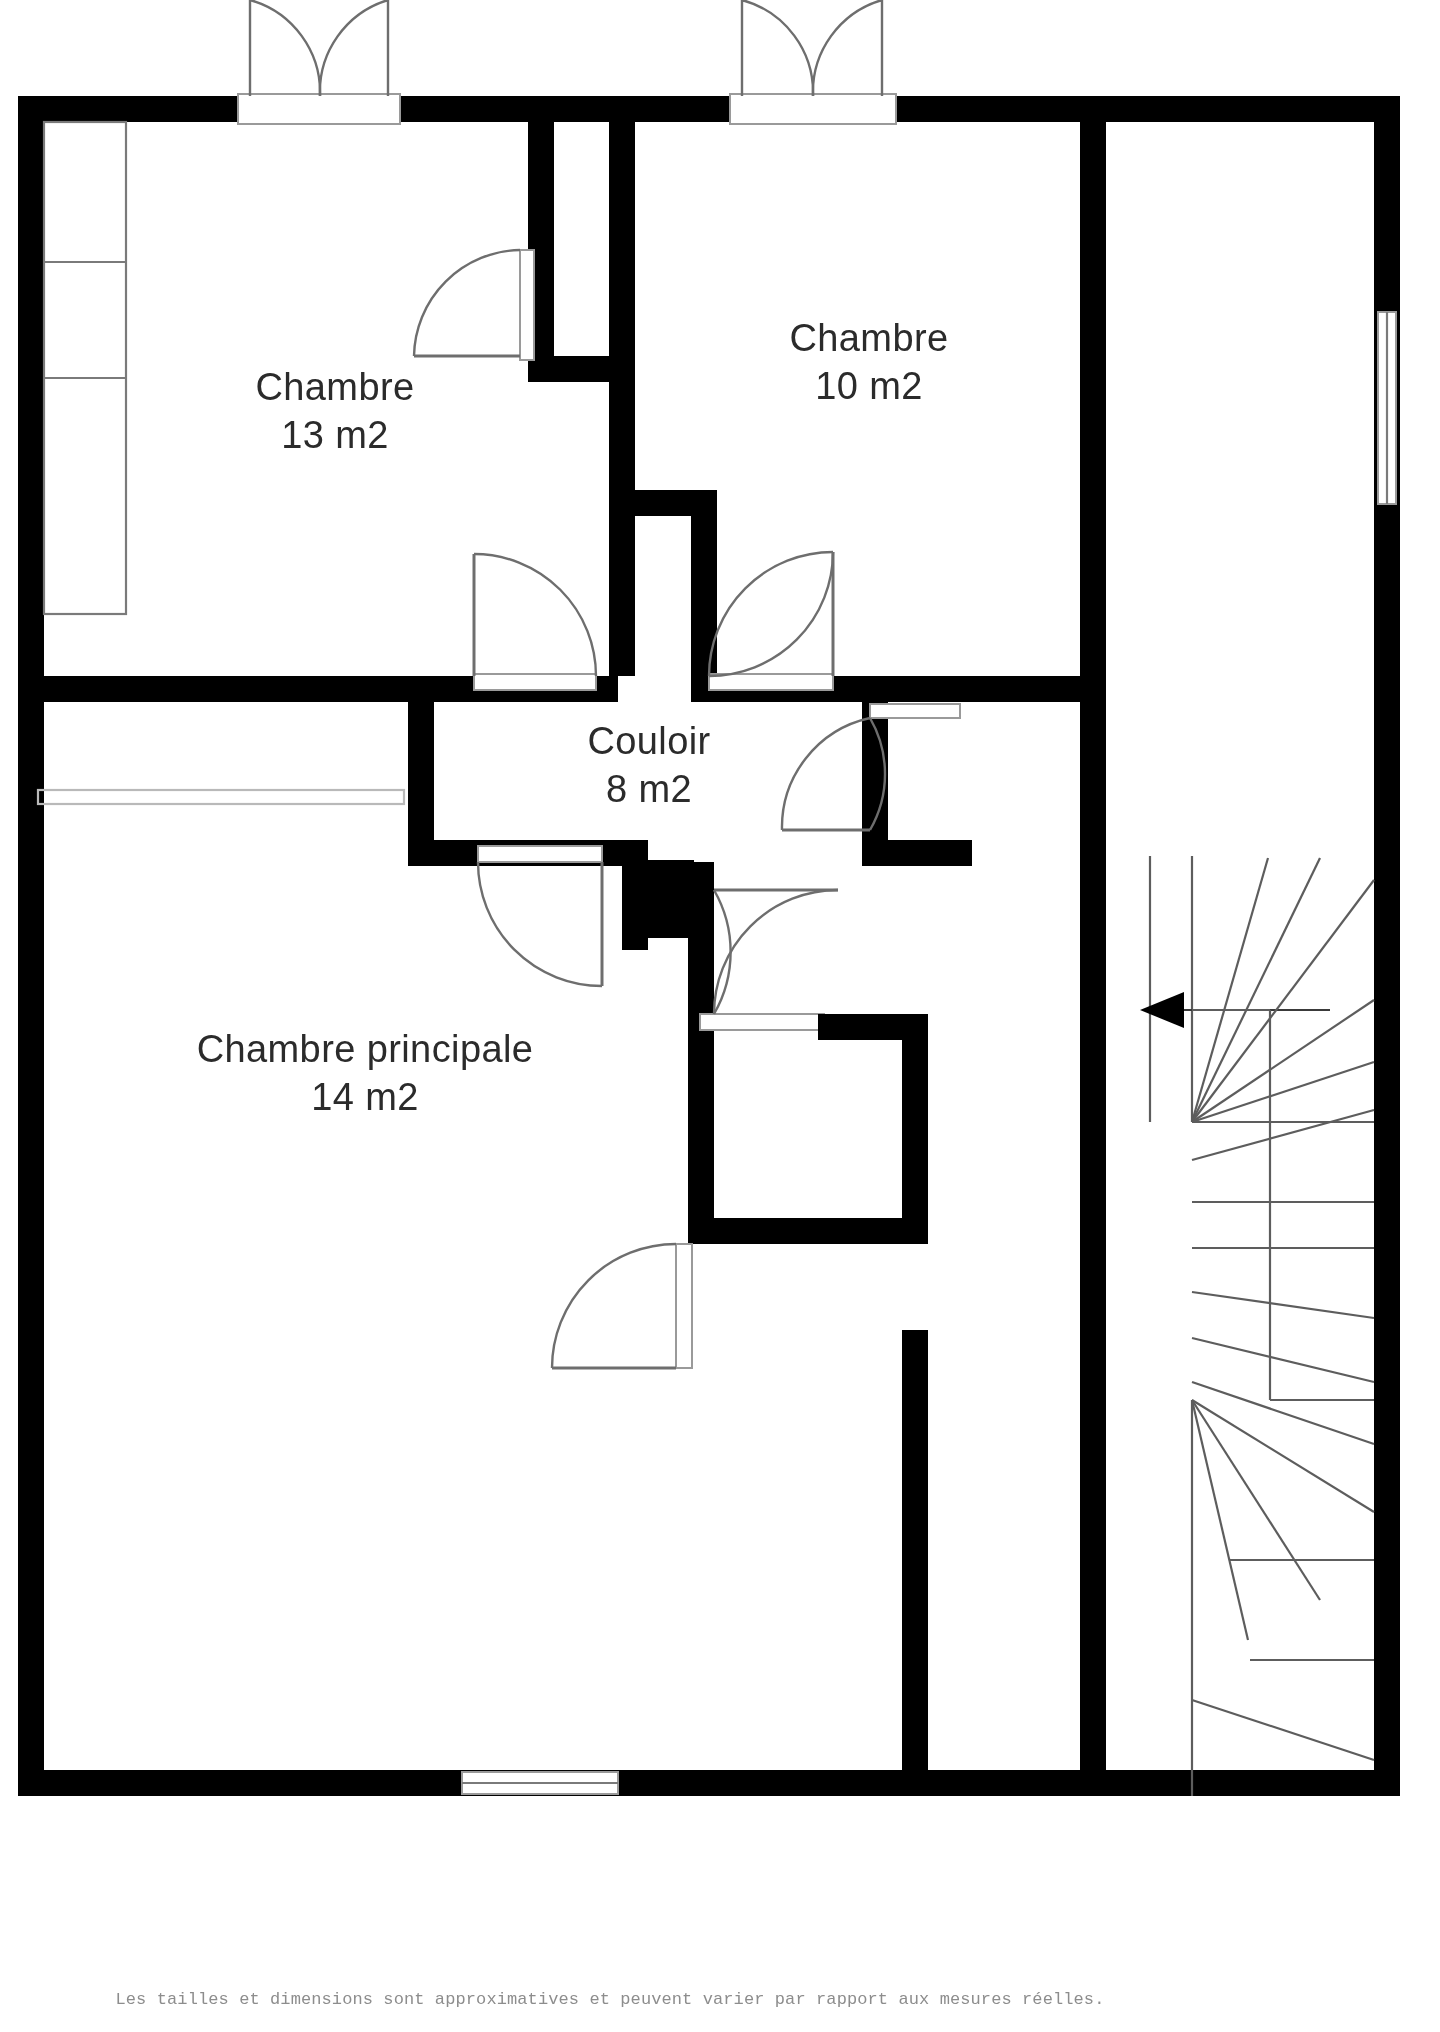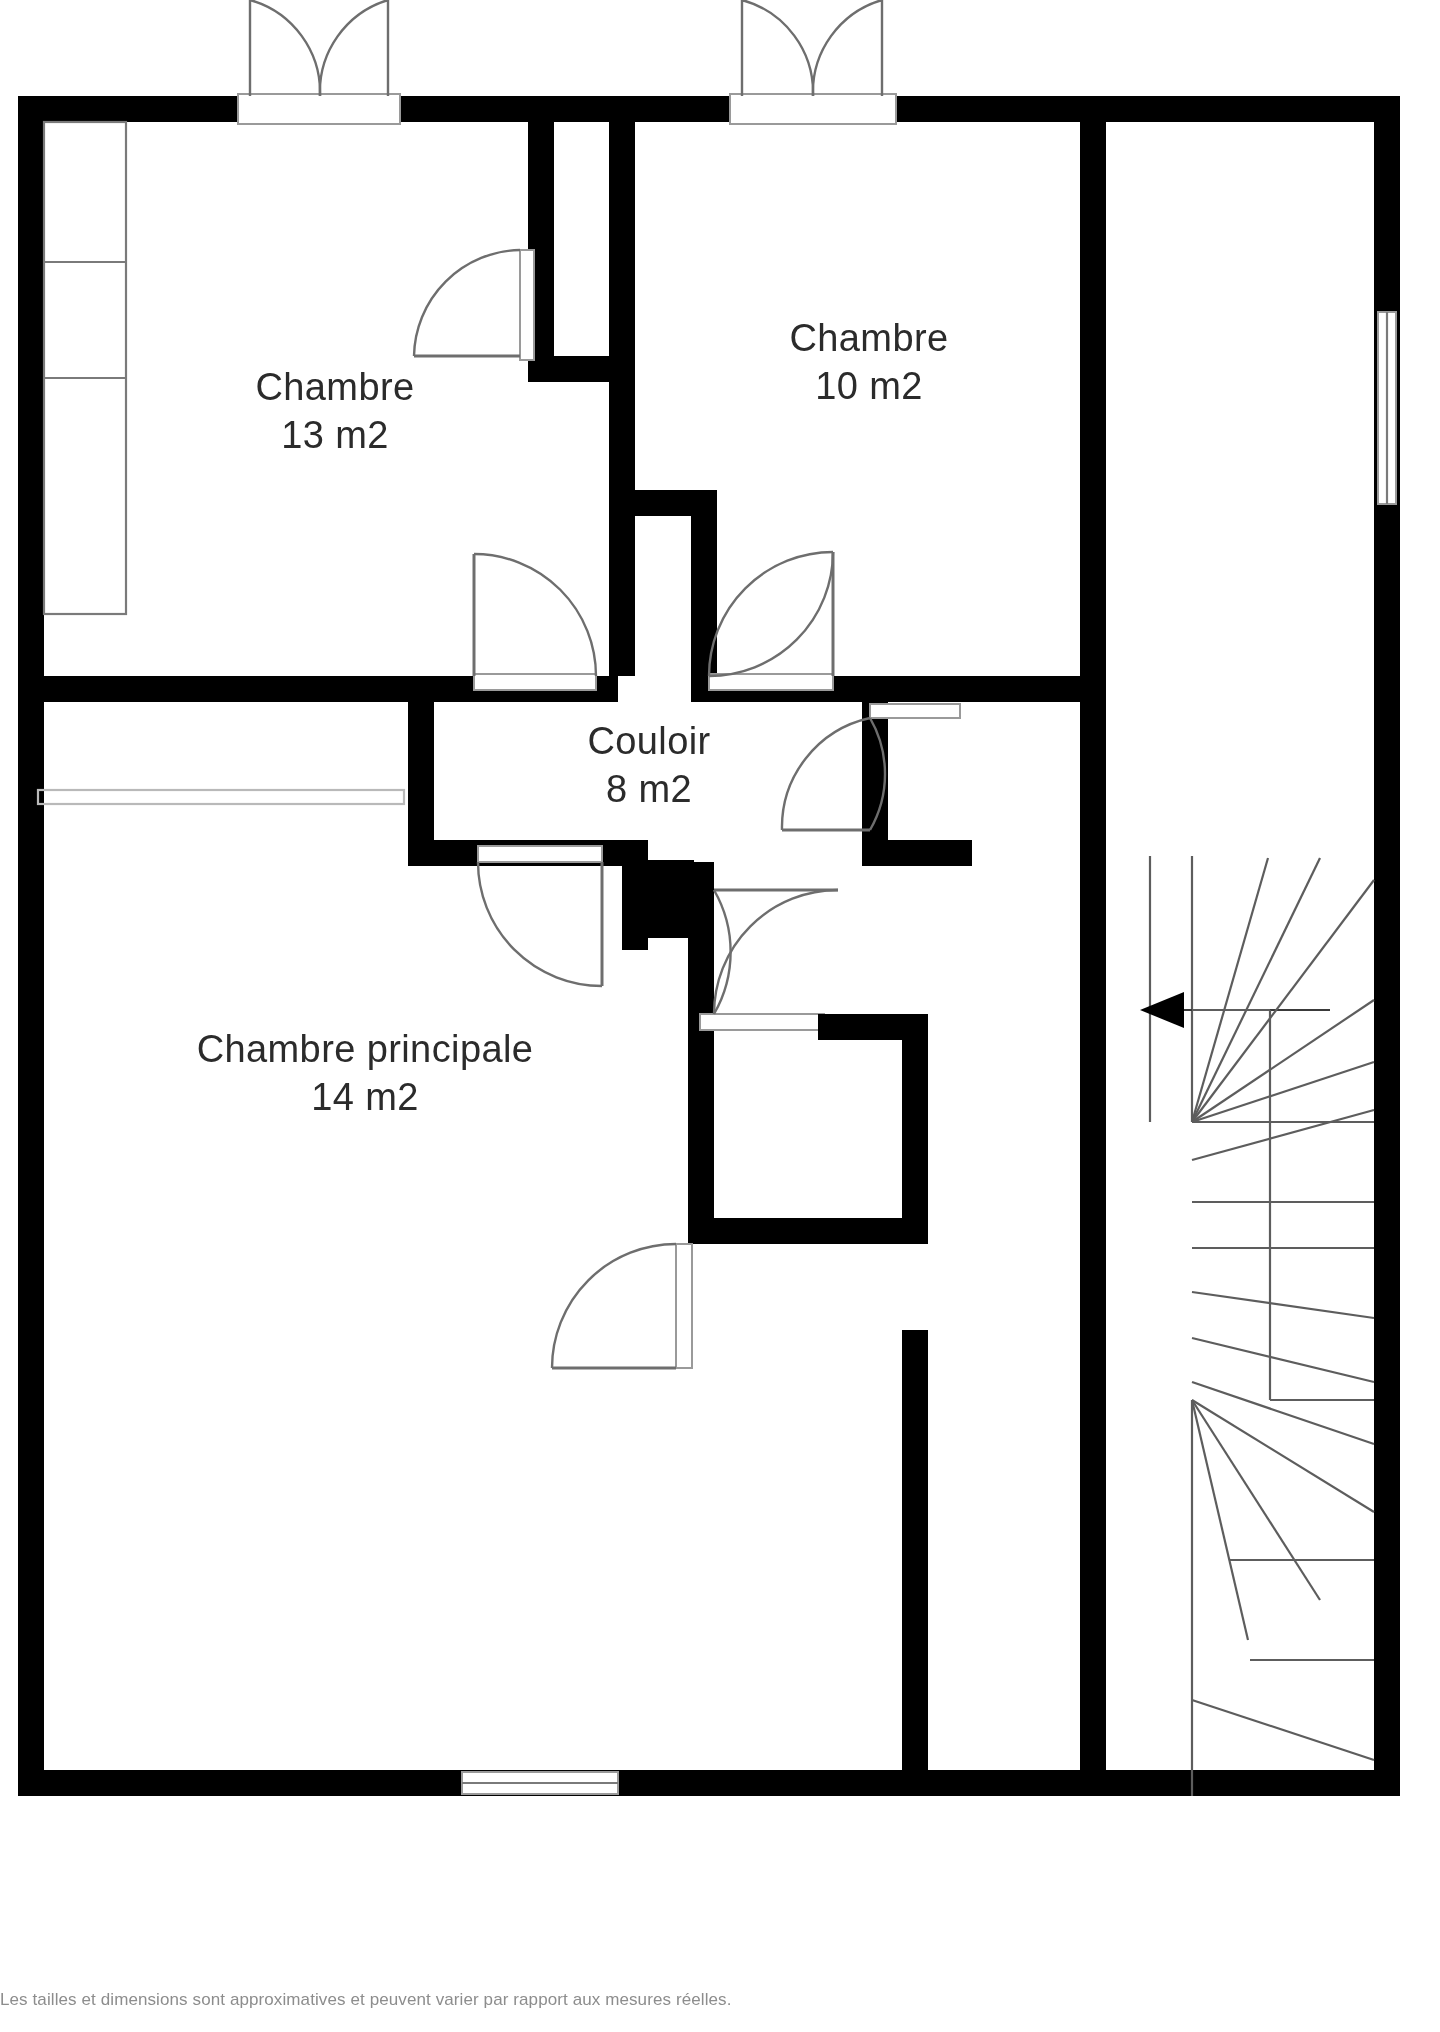--- a/index.html
+++ b/index.html
@@ -47,22 +47,22 @@
     font-size: 38px;
     fill: #2b2b2b;
     text-anchor: middle;
     letter-spacing: 0.4px;
   }
   .footnote {
     position: absolute;
     left: 0;
     top: 1990px;
     width: 1220px;
-    text-align: left;
-    font-family: Liberation Sans, sans-serif;
+    text-align: center;
+    font-family: Liberation Mono, monospace;
     font-size: 17px;
     color: #8d8d8d;
     letter-spacing: 0.1px;
   }
 </style>
 </head>
 <body>
 
 <div id="floorplan-root">
 

